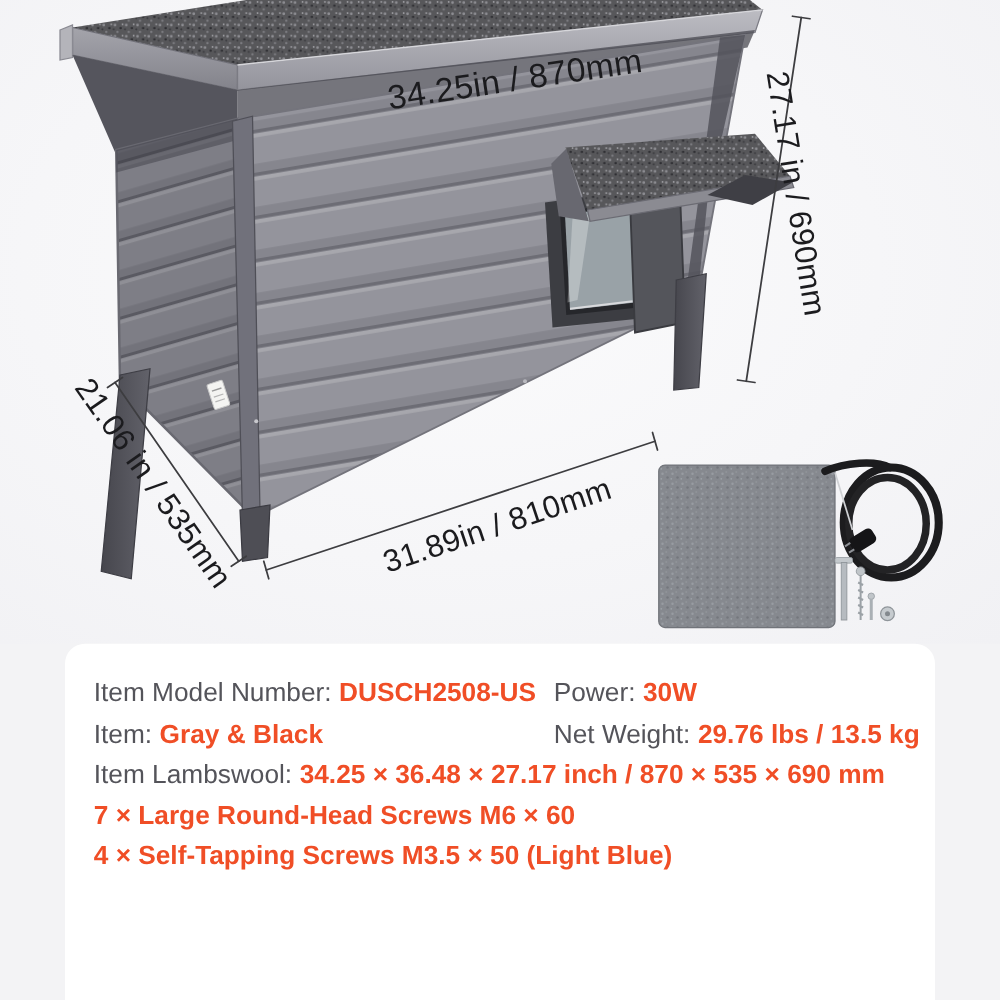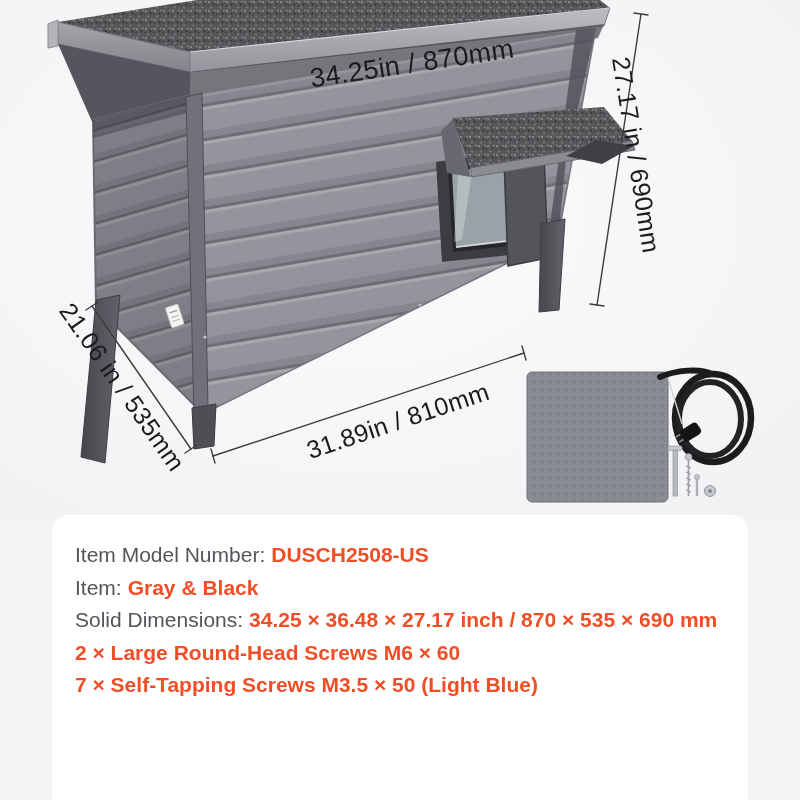--- a/index.html
+++ b/index.html
@@ -179,26 +179,28 @@
 
   <div class="dim dim-top">34.25in / 870mm</div>
   <div class="dim dim-right">27.17 in / 690mm</div>
   <div class="dim dim-left">21.06 in / 535mm</div>
   <div class="dim dim-bottom">31.89in / 810mm</div>
 </div>
 
 <div class="card">
   <div class="row two">
     <p class="cell"><span class="lab">Item Model Number:</span><span class="val">DUSCH2508-US</span></p>
+    <p class="cell"><span class="lab">Power:</span><span class="val">30W</span></p>
   </div>
   <div class="row two">
     <p class="cell"><span class="lab">Item:</span><span class="val">Gray &amp; Black</span></p>
+    <p class="cell"><span class="lab">Net Weight:</span><span class="val">29.76 lbs / 13.5 kg</span></p>
   </div>
   <div class="row">
-    <p class="cell"><span class="lab">Solid Dimensions:</span><span class="val">34.25 × 36.48 × 27.17 inch / 870 × 535 × 690 mm</span></p>
+    <p class="cell"><span class="lab">Item Lambswool:</span><span class="val">34.25 × 36.48 × 27.17 inch / 870 × 535 × 690 mm</span></p>
   </div>
   <div class="row pkgpair">
-    <p class="cell"><span class="val">2 × Large Round-Head Screws M6 × 60</span></p>
+    <p class="cell"><span class="val">7 × Large Round-Head Screws M6 × 60</span></p>
   </div>
   <div class="row">
-    <p class="cell"><span class="val">7 × Self-Tapping Screws M3.5 × 50 (Light Blue)</span></p>
+    <p class="cell"><span class="val">4 × Self-Tapping Screws M3.5 × 50 (Light Blue)</span></p>
   </div>
 </div>
 
 </body></html>

